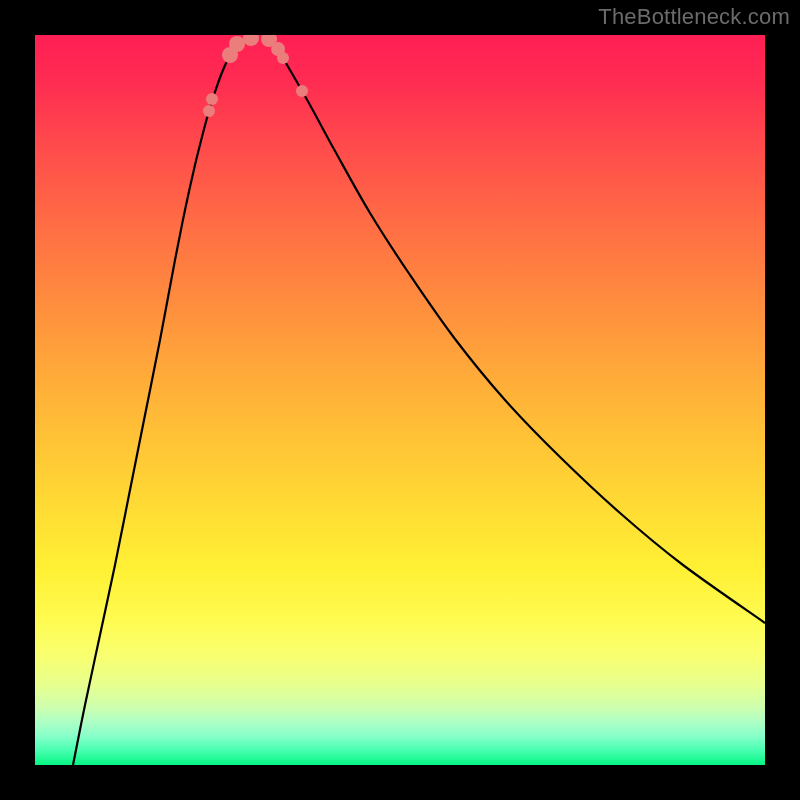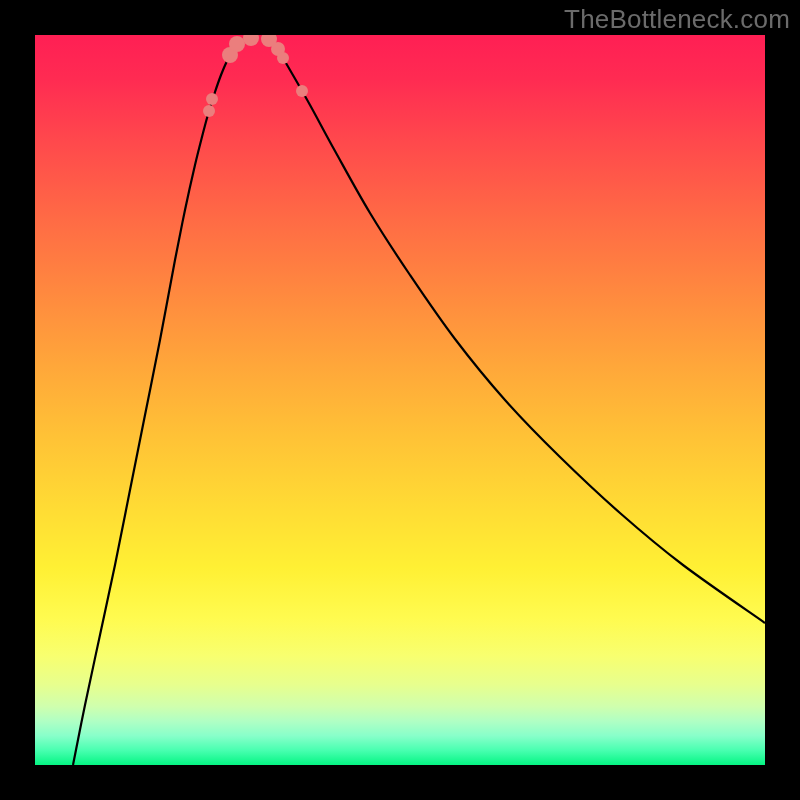--- a/index.html
+++ b/index.html
@@ -17,21 +17,21 @@
     top: 0;
     width: 800px;
     height: 800px;
     background: #000;
   }
   .watermark {
     position: absolute;
     top: 4px;
     right: 10px;
     color: #6b6b6b;
-    font-size: 26px;
+    font-size: 22px;
     font-weight: 500;
     letter-spacing: 0.2px;
     z-index: 10;
   }
   .plot {
     position: absolute;
     left: 35px;
     top: 35px;
     width: 730px;
     height: 730px;

